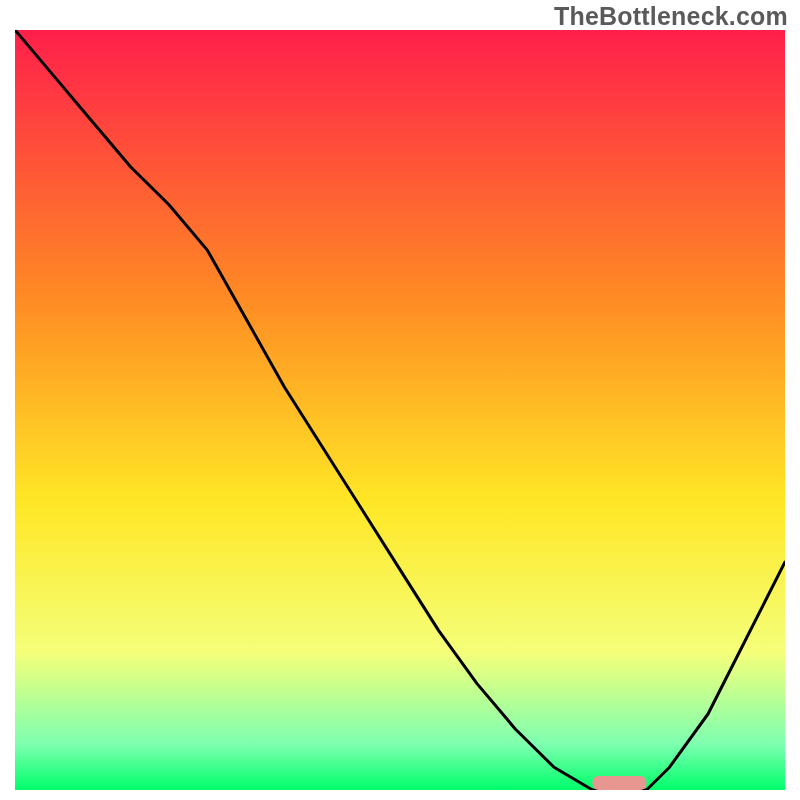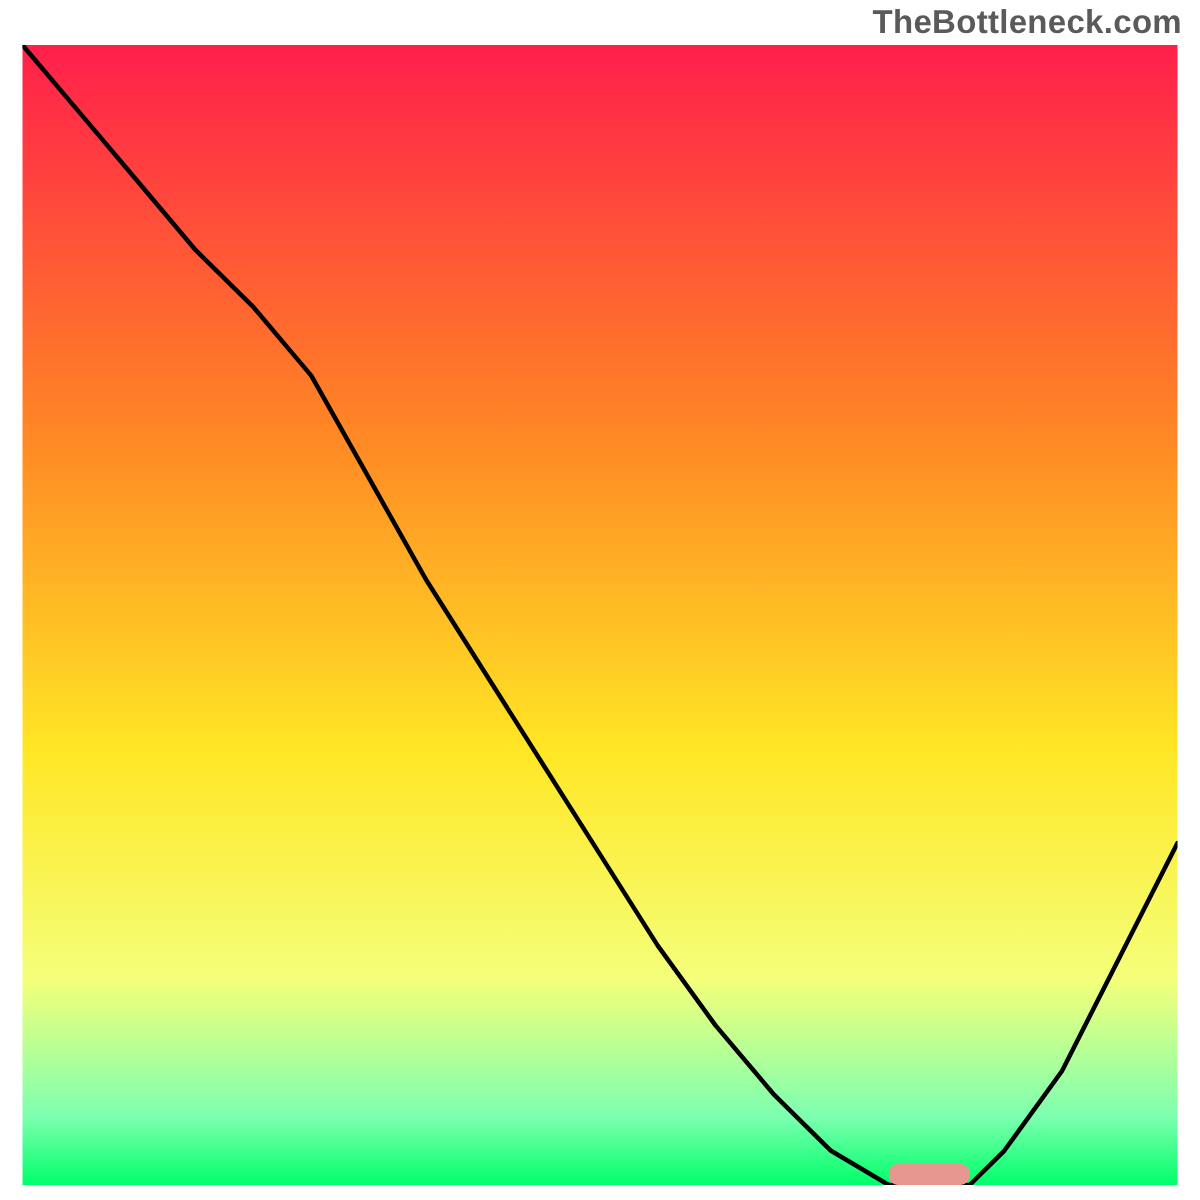--- a/index.html
+++ b/index.html
@@ -13,21 +13,21 @@
   }
   .stage {
     position: relative;
     width: 800px;
     height: 800px;
   }
   .watermark {
     position: absolute;
     top: 2px;
     right: 12px;
-    font-size: 22px;
+    font-size: 25px;
     font-weight: 600;
     color: #5a5a5a;
     letter-spacing: 0.2px;
   }
   svg.chart {
     position: absolute;
     left: 0;
     top: 0;
   }
 </style>

